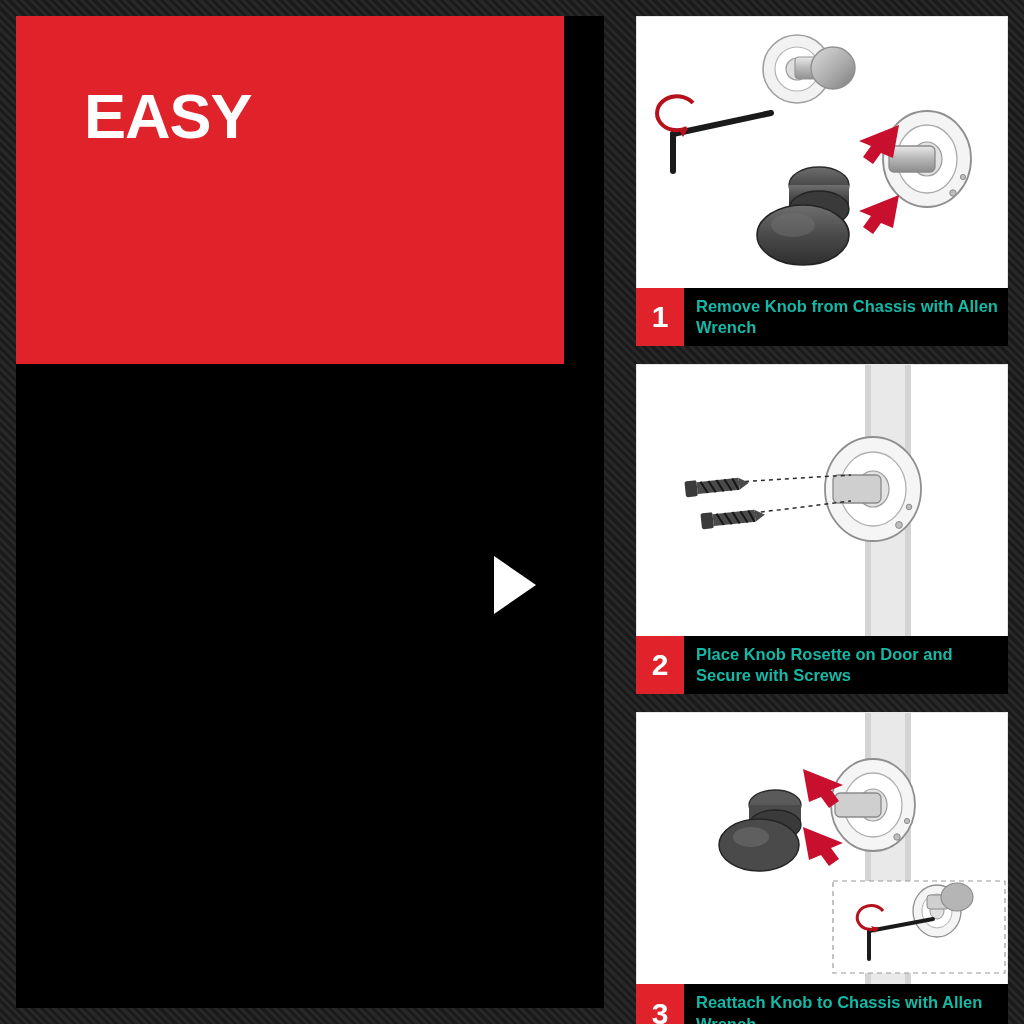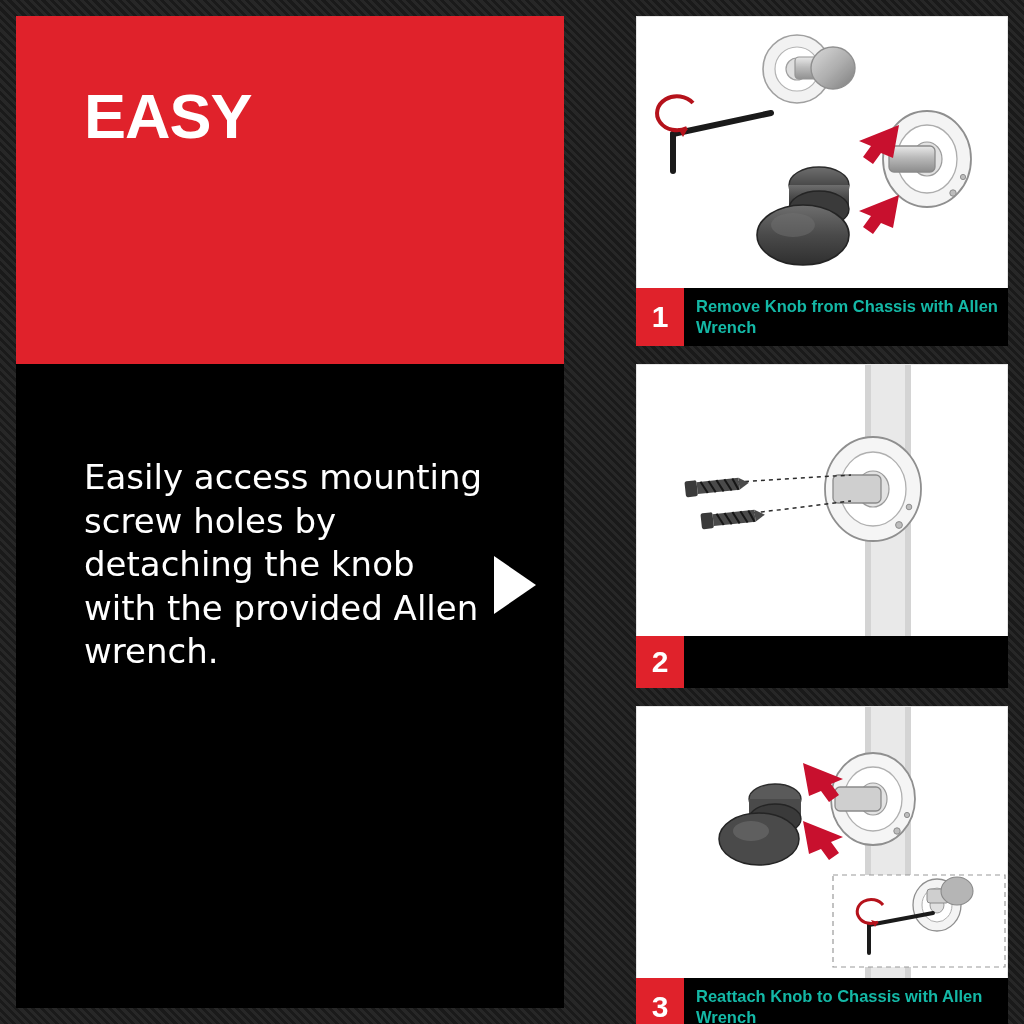--- a/index.html
+++ b/index.html
@@ -20,20 +20,21 @@
   }
 
   
   .left-panel {
     position: absolute;
     left: 16px;
     top: 16px;
     width: 548px;
     height: 992px;
     background: #000;
+    padding-left: 40px;
   }
   .headline-block {
     position: absolute;
     left: 0;
     top: 0;
     width: 548px;
     height: 348px;
     background: #e0222b;
   }
   .headline {
@@ -140,21 +141,20 @@
 <div class="page">
 
   <div class="left-panel">
 
     <div class="headline-block">
       <div class="headline">
         <span class="ln">EASY</span>
       </div>
     </div>
 
-    <div class="body-copy">Easily access mounting screw holes by detaching the knob with the provided Allen wrench.</div>
 
     <div class="play-triangle"></div>
   </div>
 
   <div class="steps">
 
     <div class="card tall">
       <div class="card-art">
         <svg width="372" height="272" viewBox="0 0 372 272" aria-hidden="true">
           <defs>
@@ -264,20 +264,21 @@
                 <path d="M104 146 l6 12"></path>
                   <path d="M112 146 l5 12"></path>
               </g>
               <path d="M118 146 l10 6 l-10 6 z" fill="#4a4a4a"></path>
             </g>
           </g>
         </svg>
       </div>
       <div class="caption">
         <div class="step-num">2</div>
+        <div class="caption-text">Place Knob Rosette on Door and Secure with Screws</div>
       </div>
     </div>
 
     <div class="card three">
       <div class="card-art">
         <svg width="372" height="272" viewBox="0 0 372 272" aria-hidden="true">
 
           <rect x="228" y="0" width="46" height="272" fill="#e9e9e9"></rect>
           <rect x="228" y="0" width="6" height="272" fill="#d4d4d4"></rect>
           <rect x="268" y="0" width="6" height="272" fill="#d4d4d4"></rect>

